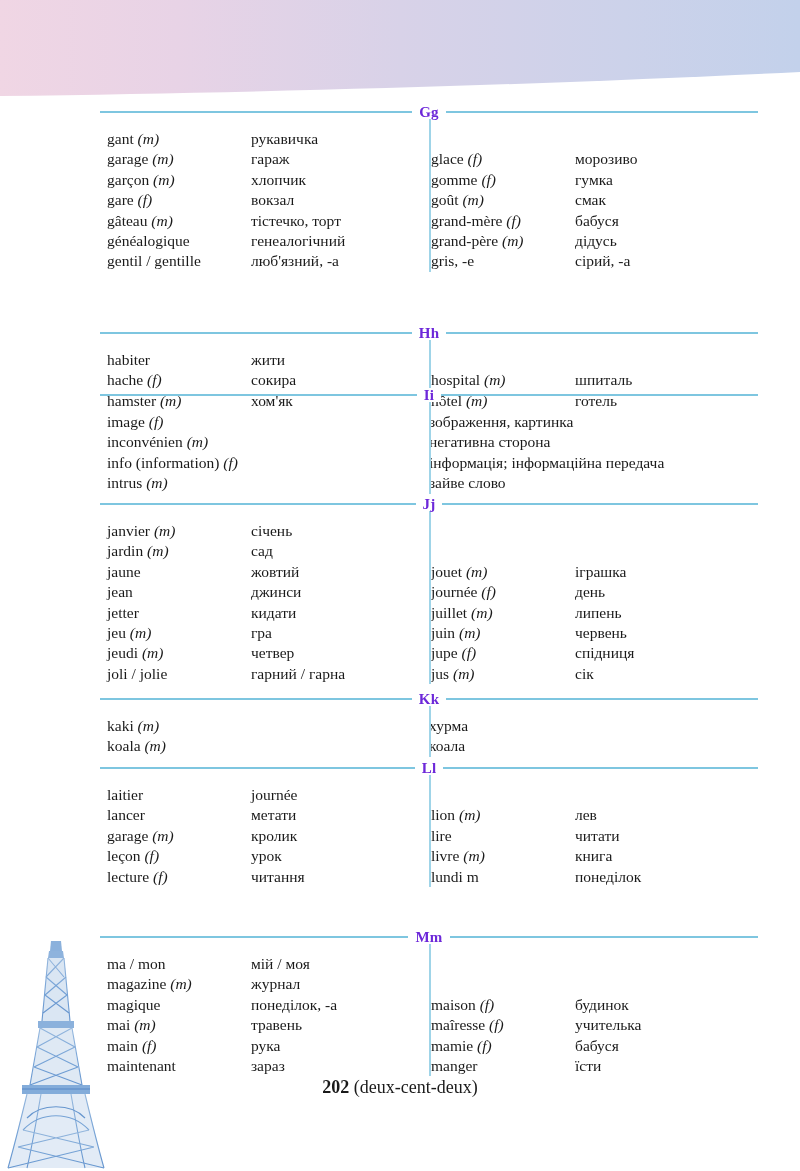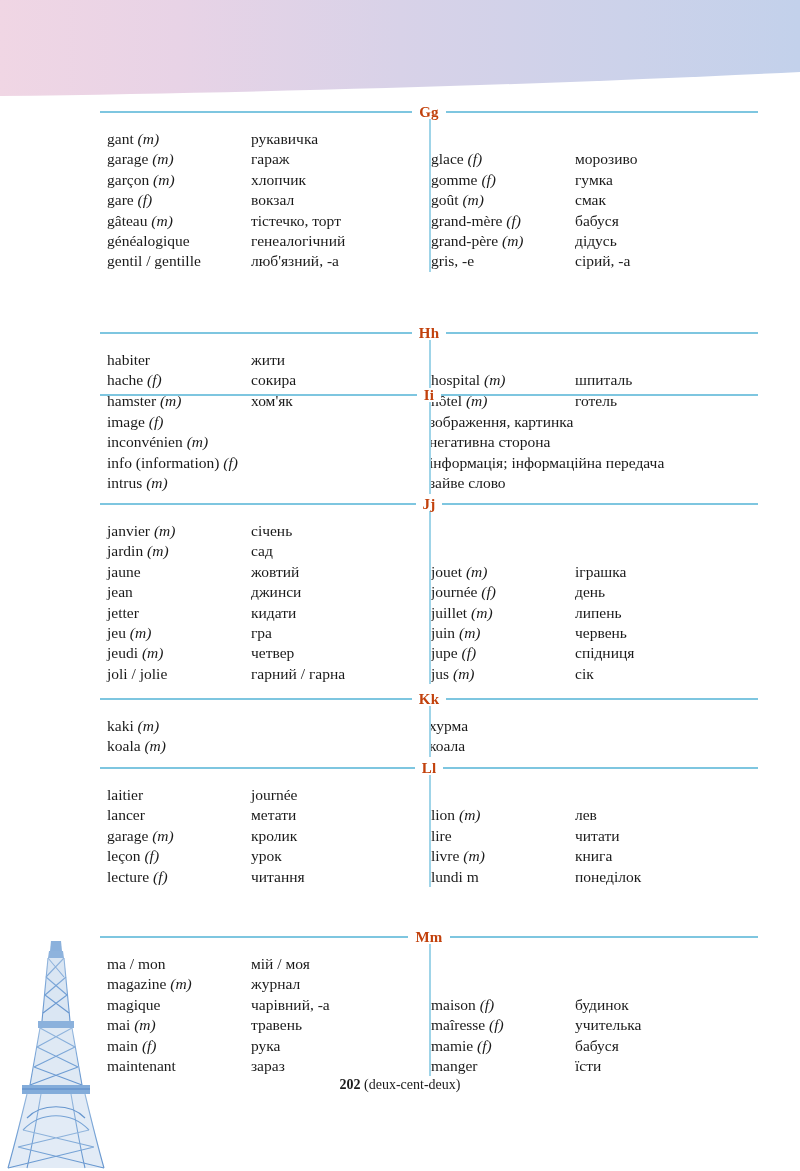--- a/index.html
+++ b/index.html
@@ -66,21 +66,21 @@
     top: 50%;
     height: 2px;
     background: #7ec6e0;
     transform: translateY(-50%);
   }
   .letter-rule .letter {
     position: relative;
     z-index: 2;
     background: #ffffff;
     padding: 0 7px;
-    color: #c2410c;
+    color: #6d28d9;
     font-weight: bold;
     font-size: 15px;
     line-height: 14px;
     letter-spacing: 0.2px;
   }
 
   
   .cols {
     position: relative;
     display: flex;
@@ -125,21 +125,21 @@
 
   .pad-bottom { height: 10px; }
 
   
   .footer {
     position: absolute;
     left: 0;
     top: 1077px;
     width: 800px;
     text-align: center;
-    font-size: 14px;
+    font-size: 18px;
   }
   .footer .num { font-weight: bold; }
 </style>
 </head>
 <body>
 
 <div class="top-band">
   <svg width="800" height="110" viewBox="0 0 800 110" xmlns="http://www.w3.org/2000/svg">
     <defs>
       <linearGradient id="bandGrad" x1="0" y1="0" x2="1" y2="0">
@@ -493,21 +493,21 @@
             <div class="entry">
               <span class="fr"><span>ma / mon</span></span>
               <span class="uk">мій / моя</span>
             </div>
             <div class="entry">
               <span class="fr"><span>magazine</span> <span class="gender">(m)</span></span>
               <span class="uk">журнал</span>
             </div>
             <div class="entry">
               <span class="fr"><span>magique</span></span>
-              <span class="uk">чарівний, -а</span>
+              <span class="uk">понеділок, -а</span>
             </div>
             <div class="entry">
               <span class="fr"><span>mai</span> <span class="gender">(m)</span></span>
               <span class="uk">травень</span>
             </div>
             <div class="entry">
               <span class="fr"><span>main</span> <span class="gender">(f)</span></span>
               <span class="uk">рука</span>
             </div>
             <div class="entry">

